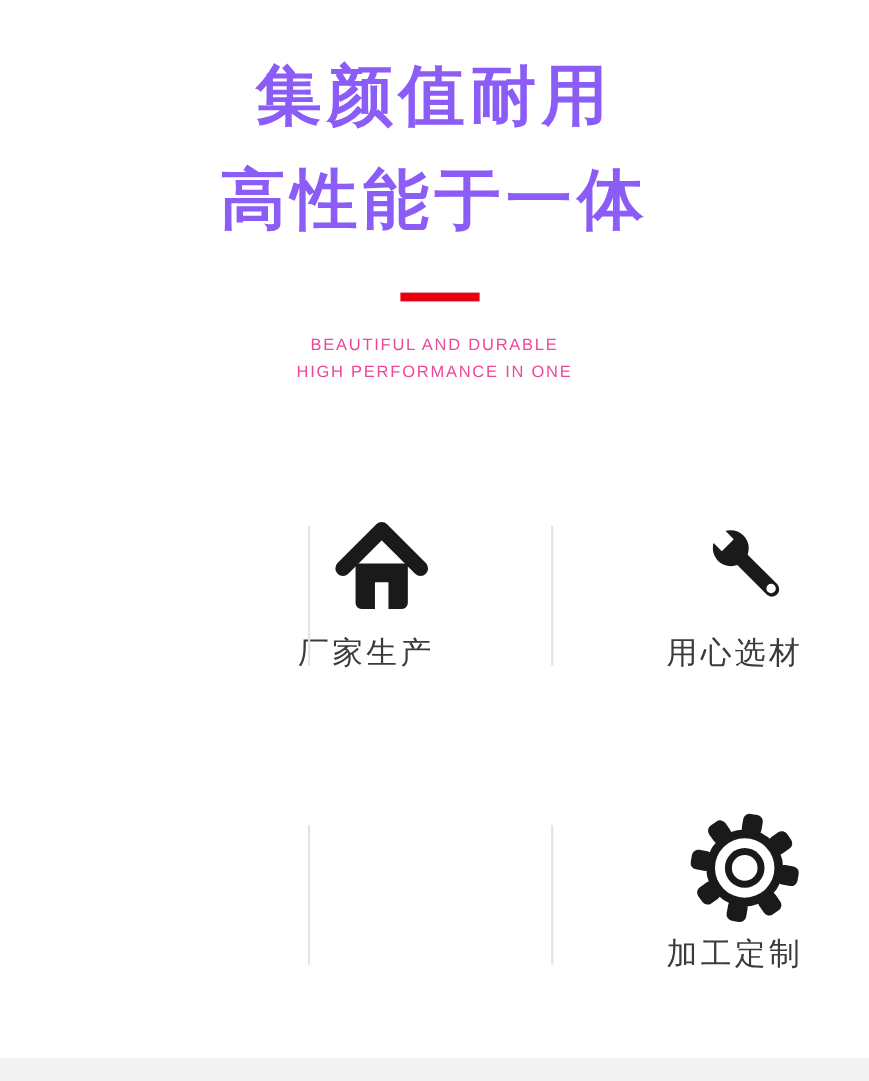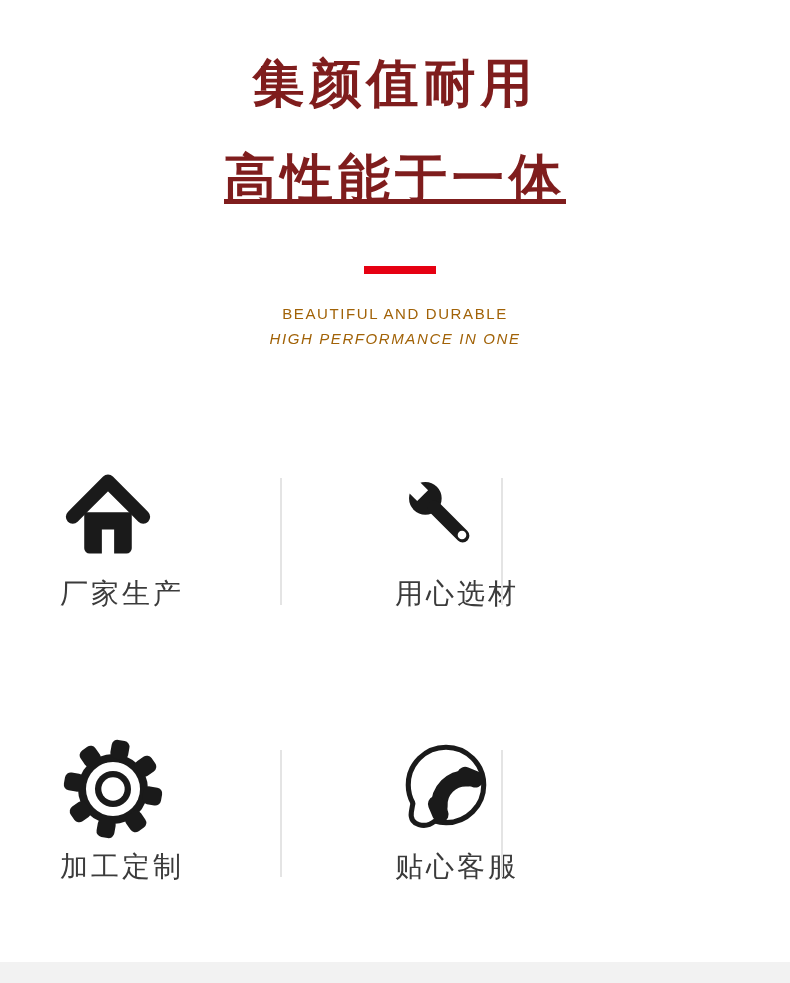--- a/index.html
+++ b/index.html
@@ -3,44 +3,44 @@
 <meta charset="utf-8">
 <style>
   html,body { margin:0; padding:0; }
   body {
     width:790px; height:983px; position:relative; overflow:hidden;
     background:#ffffff;
     font-family:"Liberation Sans","DejaVu Sans",sans-serif;
   }
   .title-line {
     position:absolute; left:0; width:790px; text-align:center;
-    font-size:52px; font-weight:bold; color:#7f1d1d;
+    font-size:60px; font-weight:bold; color:#8b5cf6;
     letter-spacing:5px; line-height:1; white-space:nowrap;
   }
   #title-line-1 { top:57px; }
-  #title-line-2 { top:152px;text-decoration:underline; }
+  #title-line-2 { top:152px; }
   .red-bar {
     position:absolute; left:364px; top:266px; width:72px; height:8px;
     background:#e60012;
   }
   .subtitle-line {
     position:absolute; left:0; width:790px; text-align:center;
-    font-size:15px; color:#a16207; letter-spacing:1.6px; line-height:1;
+    font-size:15px; color:#ec4899; letter-spacing:1.6px; line-height:1;
     white-space:nowrap;
   }
   #subtitle-line-1 { top:306px; }
-  #subtitle-line-2 { top:331px;font-style:italic; }
+  #subtitle-line-2 { top:331px; }
 
   .feature-row {
     position:absolute; left:60px; width:670px; display:flex;
   }
   #feature-row-1 { top:465px; }
   #feature-row-2 { top:738px; }
   .feature {
-    flex:1 1 0; display:flex; flex-direction:column; align-items:flex-start;
+    flex:1 1 0; display:flex; flex-direction:column; align-items:flex-end;
   }
   .icon-box {
     height:102px; display:flex; align-items:center; justify-content:center;
   }
   .feature-label {
     margin-top:12px; font-size:28px; color:#3b3b3b;
     letter-spacing:3px; line-height:1.1; white-space:nowrap;
   }
   .vdiv {
     position:absolute; width:2px; background:#e4e4e4;
@@ -114,34 +114,20 @@
           <rect x="41.5" y="3.5" width="17" height="18" rx="5.5" transform="rotate(315 50 50)"></rect>
         </g>
         <circle cx="50" cy="50" r="25.5" fill="#ffffff"></circle>
         <circle cx="50" cy="50" r="17" fill="#1a1a1a"></circle>
         <circle cx="50" cy="50" r="11" fill="#ffffff"></circle>
       </svg>
     </div>
     <div class="feature-label">加工定制</div>
   </div>
 
-  <div class="feature">
-    <div class="icon-box">
-      <svg width="102" height="102" viewBox="0 0 100 100">
-        <circle cx="50" cy="46" r="37" fill="none" stroke="#1a1a1a" stroke-width="5" pathLength="100" stroke-dasharray="30 12 58"></circle>
-        <path d="M39 81.5C30 89 14 86 16 73c0.6-4 1-6.5 1.5-8.5" fill="none" stroke="#1a1a1a" stroke-width="5" stroke-linecap="round"></path>
-        <g transform="rotate(-45 50 46)">
-          <path d="M30 57A26 26 0 0 1 70 57" fill="none" stroke="#1a1a1a" stroke-width="16" stroke-linecap="round"></path>
-          <rect x="20" y="44" width="16" height="27" rx="8" fill="#1a1a1a" transform="rotate(22 28 57)"></rect>
-          <rect x="64" y="44" width="16" height="27" rx="8" fill="#1a1a1a" transform="rotate(-22 72 57)"></rect>
-        </g>
-      </svg>
-    </div>
-    <div class="feature-label">贴心客服</div>
-  </div>
 
 </div>
 
 <div class="vdiv" id="divider-1"></div>
 <div class="vdiv" id="divider-2"></div>
 <div class="vdiv" id="divider-3"></div>
 <div class="vdiv" id="divider-4"></div>
 
 <div class="footer-strip" style="background-color: rgb(242, 242, 242);"></div>
 

